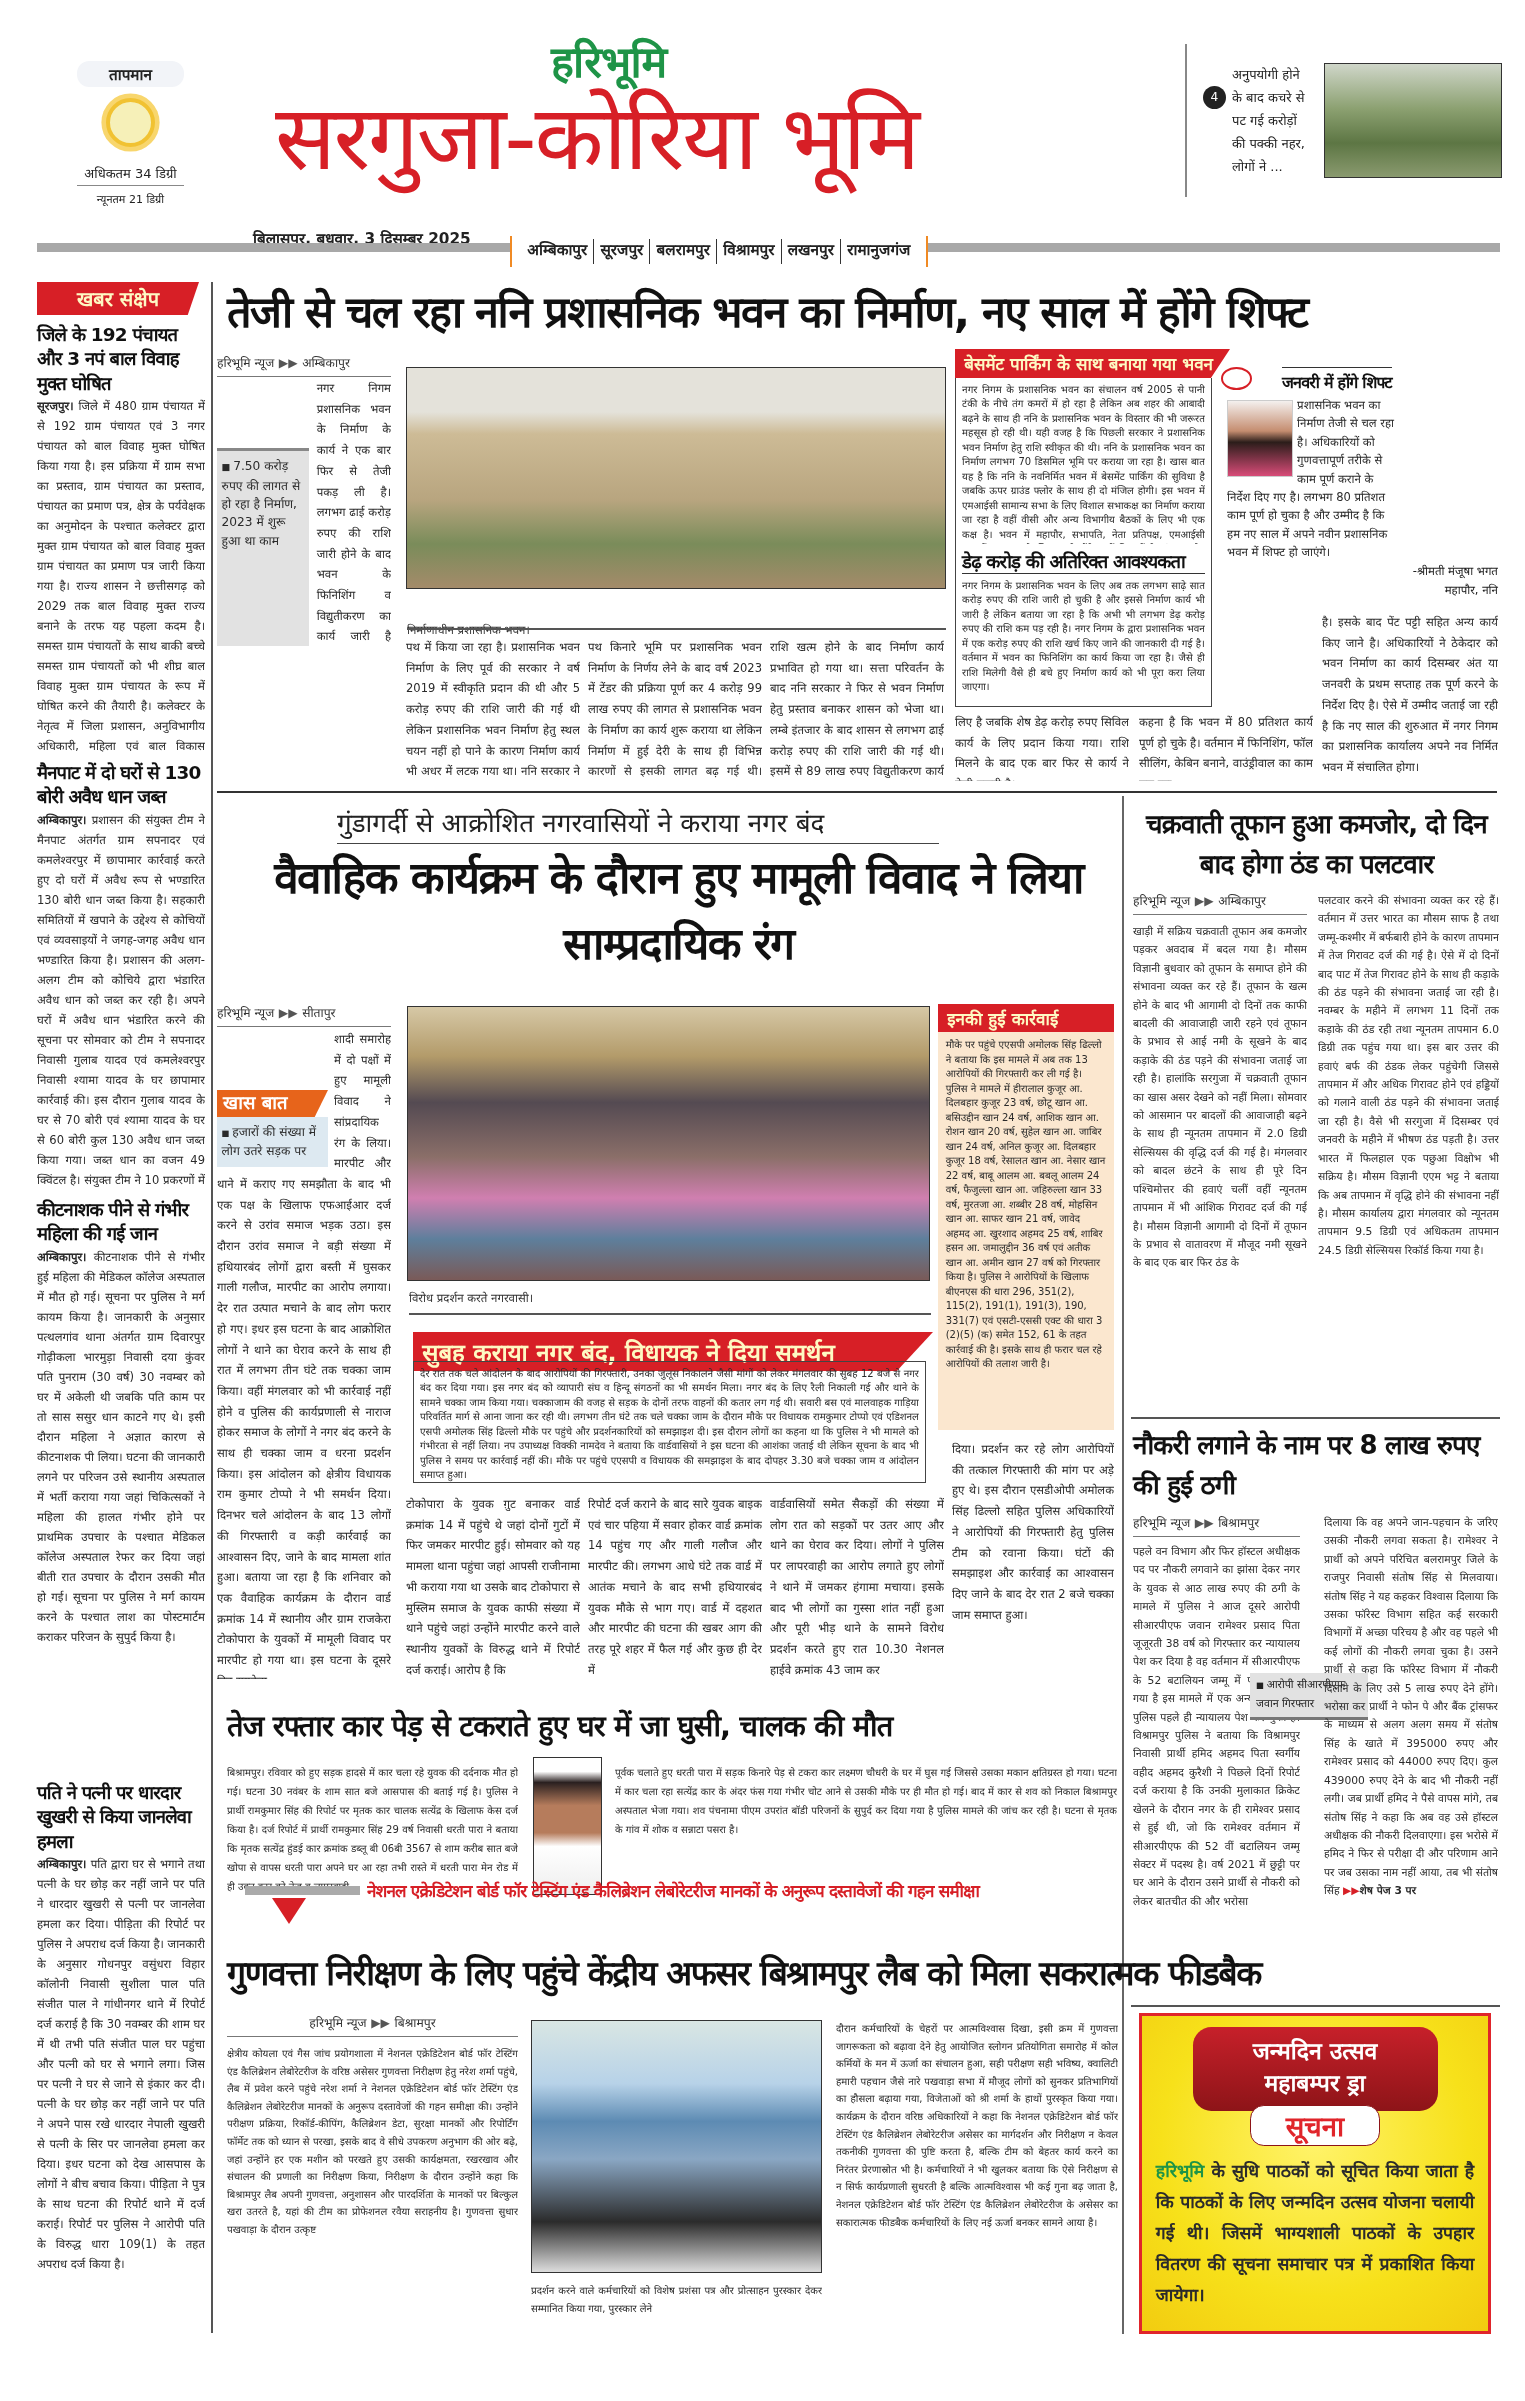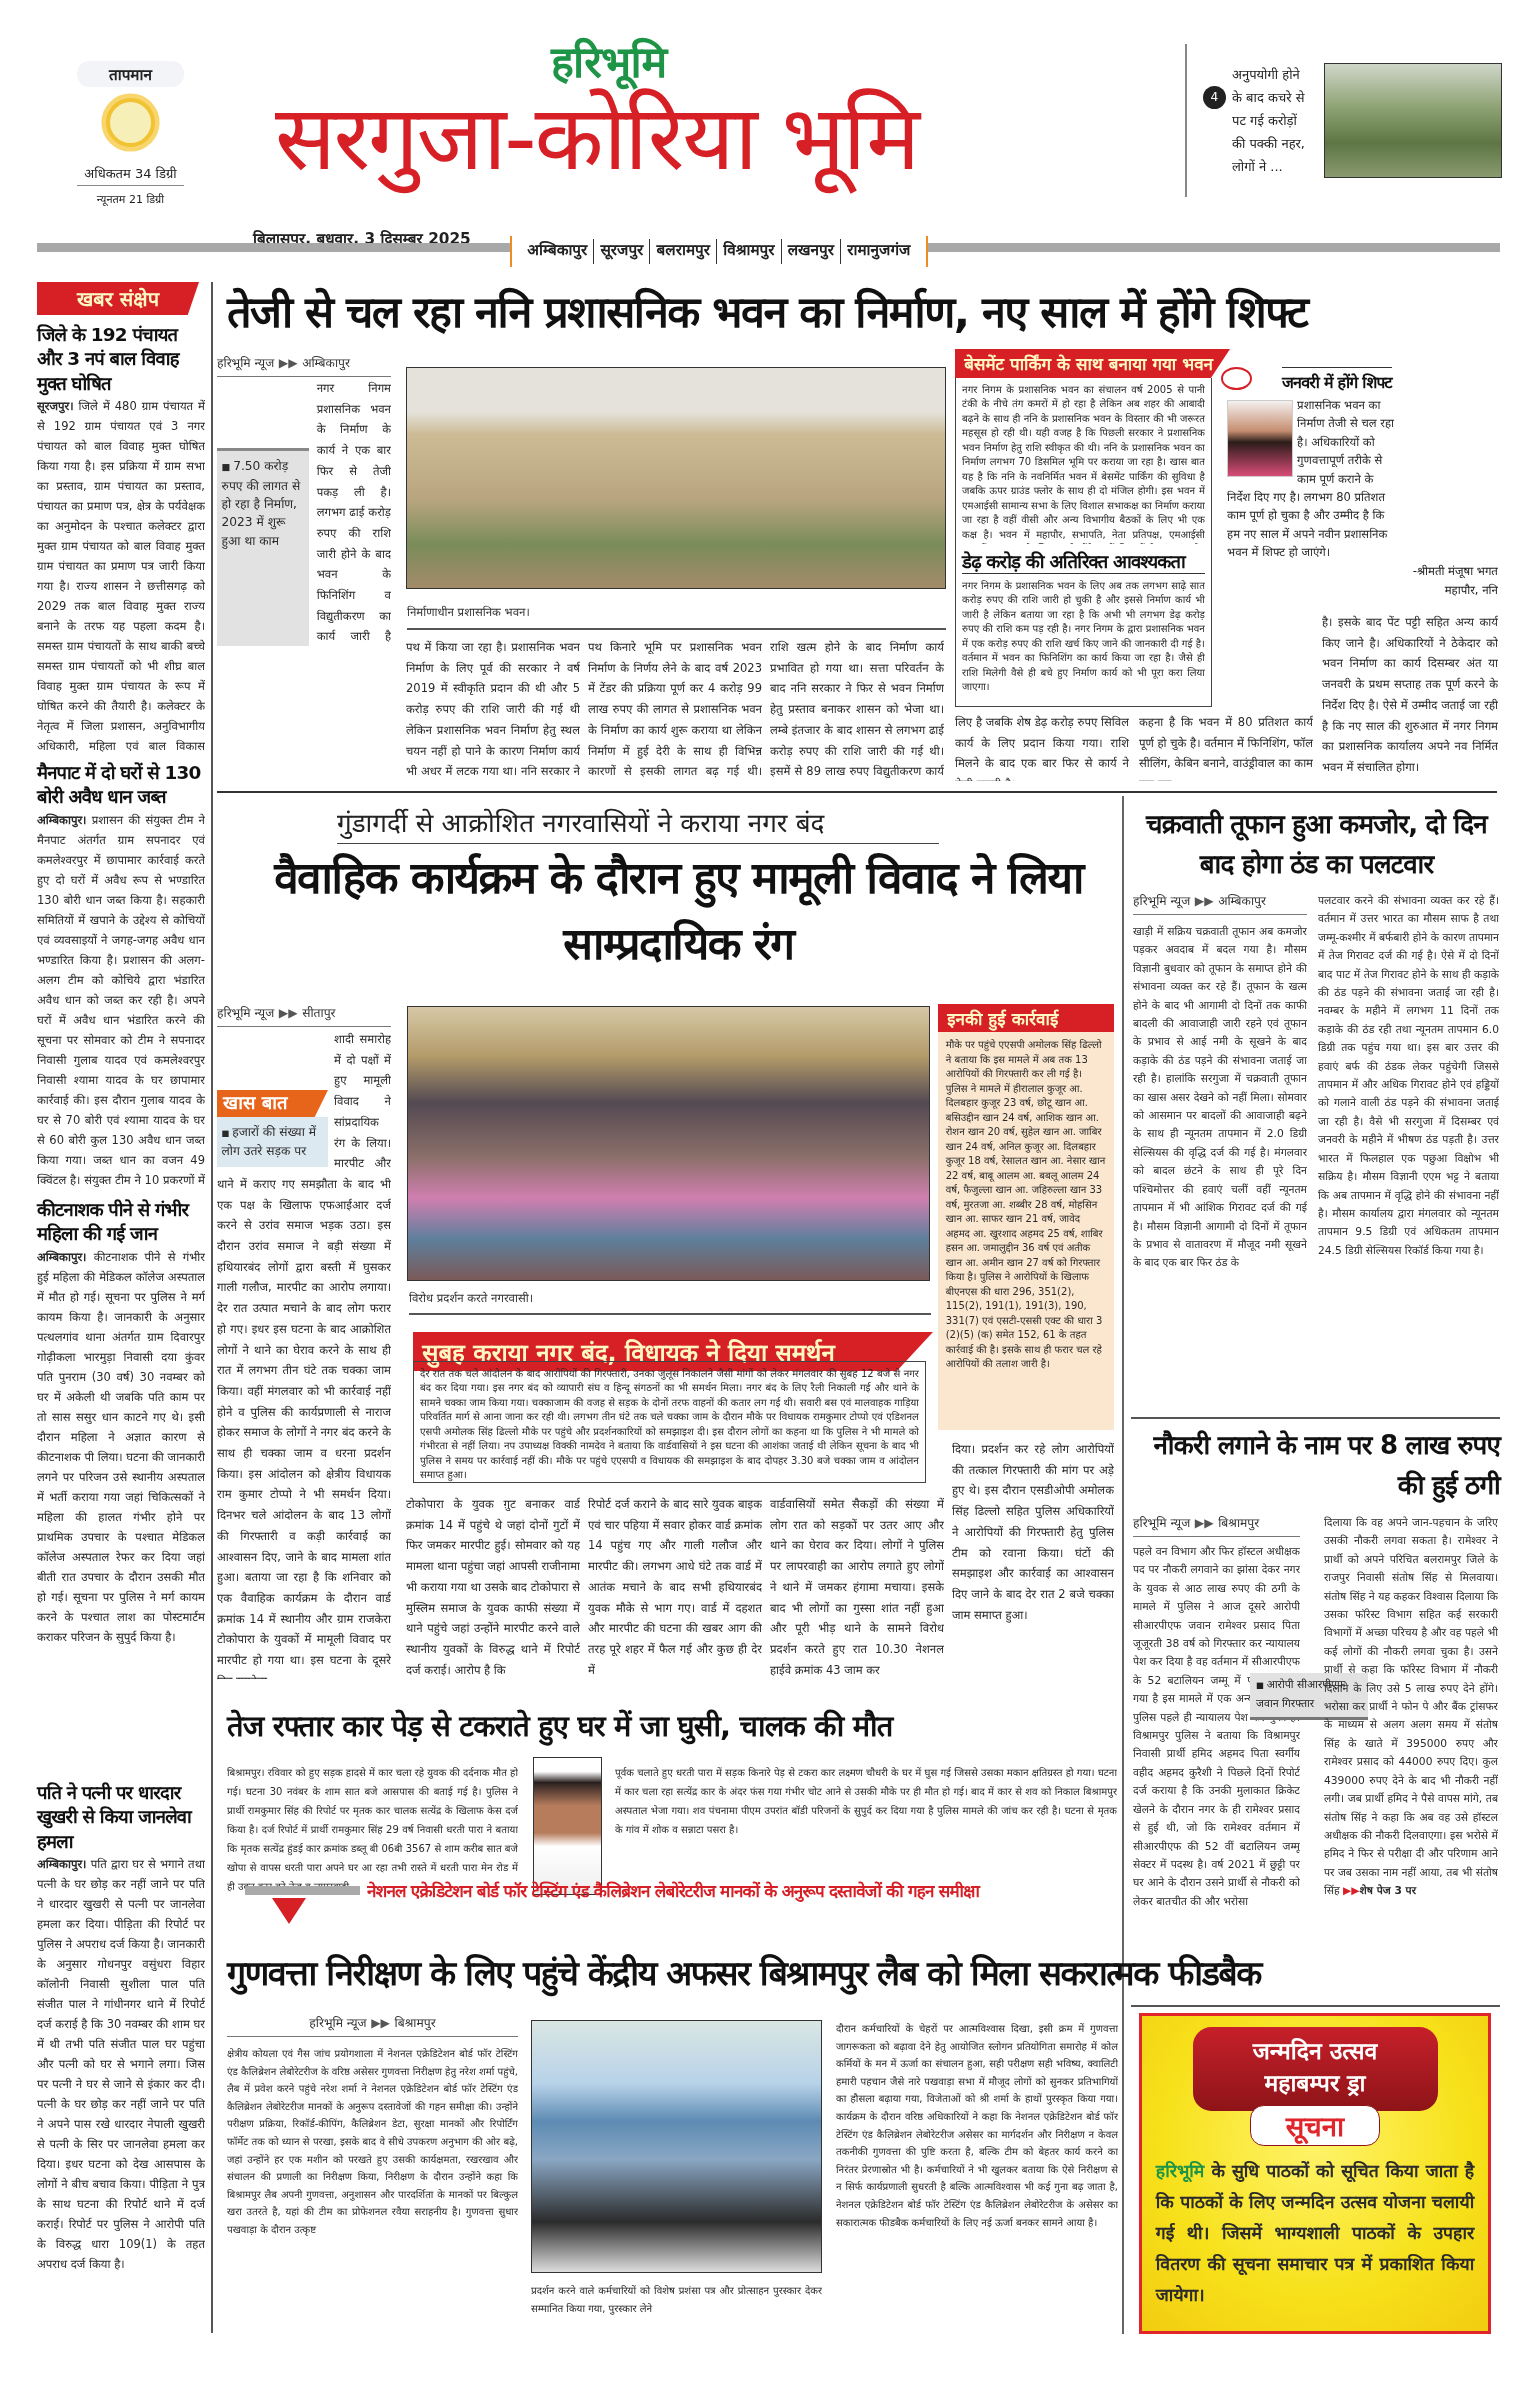--- a/index.html
+++ b/index.html
@@ -58,21 +58,21 @@
 <div class="abs vline" style="left:211px;top:282px;height:2051px;width:1.5px;background:#555"></div>
 
 <div class="abs hd" style="left:227px;top:282px;width:1270px;font-size:43px;line-height:61px;white-space:nowrap;letter-spacing:-1.5px">तेजी से चल रहा ननि प्रशासनिक भवन का निर्माण, नए साल में होंगे शिफ्ट</div>
 
 <div class="abs byline" style="left:217px;top:354px;width:174px"><span>हरिभूमि न्यूज</span><span class="arr">▶▶</span><span>अम्बिकापुर</span></div>
 <div class="abs txt" style="left:217px;top:378px;width:174px;height:268px">
   <div style="float:left;width:92px;height:207px;margin:70px 7.7px 3.1px 0;background:#e2e2e2;border-top:3.8px solid #888;border-bottom:3.8px solid #888;padding:6.1px 4.6px;font-size:12.2px;line-height:18.4px;text-align:left"><span style="font-size:9.2px">■ </span><span>7.50 करोड़ रुपए की लागत से हो रहा है निर्माण, 2023 में शुरू हुआ था काम</span></div>
   <span>नगर निगम प्रशासनिक भवन के निर्माण के कार्य ने एक बार फिर से तेजी पकड़ ली है। लगभग ढाई करोड़ रुपए की राशि जारी होने के बाद भवन के फिनिशिंग व विद्युतीकरण का कार्य जारी है जबकि पूर्व में इस भवन में 5 करोड़ रुपए खर्च हो चुके है। संभावना जताई जा रही है कि नए साल की शुरुआत में ही नगर निगम अपने नवनिर्मित प्रशासनिक भवन में शिफ्ट हो जाएगा। भवन के निर्माण को समय पर पूर्ण करने के लिए, महापौर ने अधिकारियों को आवश्यक दिशा निर्देश दिया है। बता दें कि नगर निगम के नवीन प्रशासनिक भवन का निर्माण गौरव</span>
 </div>
 <div class="abs photo" style="left:406px;top:367px;width:540px;height:222px;background:linear-gradient(180deg,#e4e2da 0,#e4e2da 20%,#cdbb96 30%,#b8a57f 60%,#7a8c5a 80%,#a48b6a)"></div>
-<div class="abs caption" style="left:407px;top:604px">निर्माणाधीन प्रशासनिक भवन।</div>
+<div class="abs caption" style="left:407px;top:622px">निर्माणाधीन प्रशासनिक भवन।</div>
 <div class="abs hline" style="left:407px;top:628px;width:539px"></div>
 
 <div class="abs txt" style="left:406px;top:637px;width:174px;height:145px">पथ में किया जा रहा है। प्रशासनिक भवन निर्माण के लिए पूर्व की सरकार ने वर्ष 2019 में स्वीकृति प्रदान की थी और 5 करोड़ रुपए की राशि जारी की गई थी लेकिन प्रशासनिक भवन निर्माण हेतु स्थल चयन नहीं हो पाने के कारण निर्माण कार्य भी अधर में लटक गया था। ननि सरकार ने गौरव</div>
 <div class="abs txt" style="left:588px;top:637px;width:174px;height:145px">पथ किनारे भूमि पर प्रशासनिक भवन निर्माण के निर्णय लेने के बाद वर्ष 2023 में टेंडर की प्रक्रिया पूर्ण कर 4 करोड़ 99 लाख रुपए की लागत से प्रशासनिक भवन के निर्माण का कार्य शुरू कराया था लेकिन निर्माण में हुई देरी के साथ ही विभिन्न कारणों से इसकी लागत बढ़ गई थी। निर्माण कार्य</div>
 <div class="abs txt" style="left:770px;top:637px;width:174px;height:145px">राशि खत्म होने के बाद निर्माण कार्य प्रभावित हो गया था। सत्ता परिवर्तन के बाद ननि सरकार ने फिर से भवन निर्माण हेतु प्रस्ताव बनाकर शासन को भेजा था। लम्बे इंतजार के बाद शासन से लगभग ढाई करोड़ रुपए की राशि जारी की गई थी। इसमें से 89 लाख रुपए विद्युतीकरण कार्य के</div>
 
 <div class="abs redbar" style="left:955px;top:349px;width:275px;font-size:17px">बेसमेंट पार्किंग के साथ बनाया गया भवन</div>
 <div class="abs" style="left:955px;top:378px;width:257px;height:329px;border:1.5px solid #444;border-top:none;padding:4.6px 6.1px">
   <div class="txt" style="font-size:10px;line-height:14.5px;height:161px">नगर निगम के प्रशासनिक भवन का संचालन वर्ष 2005 से पानी टंकी के नीचे तंग कमरों में हो रहा है लेकिन अब शहर की आबादी बढ़ने के साथ ही ननि के प्रशासनिक भवन के विस्तार की भी जरूरत महसूस हो रही थी। यही वजह है कि पिछली सरकार ने प्रशासनिक भवन निर्माण हेतु राशि स्वीकृत की थी। ननि के प्रशासनिक भवन का निर्माण लगभग 70 डिसमिल भूमि पर कराया जा रहा है। खास बात यह है कि ननि के नवनिर्मित भवन में बेसमेंट पार्किंग की सुविधा है जबकि ऊपर ग्राउंड फ्लोर के साथ ही दो मंजिल होगी। इस भवन में एमआईसी सामान्य सभा के लिए विशाल सभाकक्ष का निर्माण कराया जा रहा है वहीं वीसी और अन्य विभागीय बैठकों के लिए भी एक कक्ष है। भवन में महापौर, सभापति, नेता प्रतिपक्ष, एमआईसी सदस्यों, आयुक्त के लिए कमरे होंगे। वहीं विभागों के संचालन हेतु पार्टीशन के साथ केबिन का निर्माण किया जाएगा।</div>
   <div class="hd" style="font-size:18.4px;border-bottom:1.5px solid #333;margin:4.6px 0">डेढ़ करोड़ की अतिरिक्त आवश्यकता</div>
@@ -123,21 +123,21 @@
 
 <div class="abs vline" style="left:1122px;top:796px;height:1538px;width:1.5px;background:#666"></div>
 
 <div class="abs hd" style="left:1133px;top:804px;width:367px;font-size:26px;line-height:40px;text-align:center">चक्रवाती तूफान हुआ कमजोर, दो दिन बाद होगा ठंड का पलटवार</div>
 <div class="abs byline" style="left:1133px;top:892px;width:174px"><span>हरिभूमि न्यूज</span><span class="arr">▶▶</span><span>अम्बिकापुर</span></div>
 <div class="abs txt" style="left:1133px;top:923px;width:174px;height:490px;font-size:10.7px;line-height:18.4px">खाड़ी में सक्रिय चक्रवाती तूफान अब कमजोर पड़कर अवदाब में बदल गया है। मौसम विज्ञानी बुधवार को तूफान के समाप्त होने की संभावना व्यक्त कर रहे हैं। तूफान के खत्म होने के बाद भी आगामी दो दिनों तक काफी बादली की आवाजाही जारी रहने एवं तूफान के प्रभाव से आई नमी के सूखने के बाद कड़ाके की ठंड पड़ने की संभावना जताई जा रही है। हालांकि सरगुजा में चक्रवाती तूफान का खास असर देखने को नहीं मिला। सोमवार को आसमान पर बादलों की आवाजाही बढ़ने के साथ ही न्यूनतम तापमान में 2.0 डिग्री सेल्सियस की वृद्धि दर्ज की गई है। मंगलवार को बादल छंटने के साथ ही पूरे दिन पश्चिमोत्तर की हवाएं चलीं वहीं न्यूनतम तापमान में भी आंशिक गिरावट दर्ज की गई है। मौसम विज्ञानी आगामी दो दिनों में तूफान के प्रभाव से वातावरण में मौजूद नमी सूखने के बाद एक बार फिर ठंड के</div>
 <div class="abs txt" style="left:1318px;top:892px;width:181px;height:520px;font-size:10.7px;line-height:18.4px">पलटवार करने की संभावना व्यक्त कर रहे हैं। वर्तमान में उत्तर भारत का मौसम साफ है तथा जम्मू-कश्मीर में बर्फबारी होने के कारण तापमान में तेज गिरावट दर्ज की गई है। ऐसे में दो दिनों बाद पाट में तेज गिरावट होने के साथ ही कड़ाके की ठंड पड़ने की संभावना जताई जा रही है। नवम्बर के महीने में लगभग 11 दिनों तक कड़ाके की ठंड रही तथा न्यूनतम तापमान 6.0 डिग्री तक पहुंच गया था। इस बार उत्तर की हवाएं बर्फ की ठंडक लेकर पहुंचेगी जिससे तापमान में और अधिक गिरावट होने एवं हड्डियों को गलाने वाली ठंड पड़ने की संभावना जताई जा रही है। वैसे भी सरगुजा में दिसम्बर एवं जनवरी के महीने में भीषण ठंड पड़ती है। उत्तर भारत में फिलहाल एक पछुआ विक्षोभ भी सक्रिय है। मौसम विज्ञानी एएम भट्ट ने बताया कि अब तापमान में वृद्धि होने की संभावना नहीं है। मौसम कार्यालय द्वारा मंगलवार को न्यूनतम तापमान 9.5 डिग्री एवं अधिकतम तापमान 24.5 डिग्री सेल्सियस रिकॉर्ड किया गया है।</div>
 
 <div class="abs hline" style="left:1131px;top:1417px;width:369px"></div>
 
-<div class="abs hd" style="left:1133px;top:1425px;width:367px;font-size:26px;line-height:40px;text-align:right">नौकरी लगाने के नाम पर 8 लाख रुपए की हुई ठगी</div>
+<div class="abs hd" style="left:1133px;top:1425px;width:367px;font-size:26px;line-height:40px;text-align:left">नौकरी लगाने के नाम पर 8 लाख रुपए की हुई ठगी</div>
 <div class="abs byline" style="left:1133px;top:1514px;width:167px"><span>हरिभूमि न्यूज</span><span class="arr">▶▶</span><span>बिश्रामपुर</span></div>
 <div class="abs txt" style="left:1133px;top:1543px;width:167px;height:452px;font-size:10.7px;line-height:18.4px">
   <span>पहले वन विभाग और फिर हॉस्टल अधीक्षक पद पर नौकरी लगवाने का झांसा देकर नगर के युवक से आठ लाख रुपए की ठगी के मामले में पुलिस ने आज दूसरे आरोपी सीआरपीएफ जवान रामेश्वर प्रसाद पिता जूजूरती 38 वर्ष को गिरफ्तार कर न्यायालय पेश कर दिया है वह वर्तमान में सीआरपीएफ के 52 बटालियन जम्मू में पदस्थ बताया गया है इस मामले में एक अन्य आरोपी को पुलिस पहले ही न्यायालय पेश कर चुकी है। विश्रामपुर पुलिस ने बताया कि विश्रामपुर निवासी प्रार्थी हमिद अहमद पिता स्वर्गीय वहीद अहमद कुरैशी ने पिछले दिनों रिपोर्ट दर्ज कराया है कि उनकी मुलाकात क्रिकेट खेलने के दौरान नगर के ही रामेश्वर प्रसाद से हुई थी, जो कि रामेश्वर वर्तमान में सीआरपीएफ की 52 वीं बटालियन जम्मू सेक्टर में पदस्थ है। वर्ष 2021 में छुट्टी पर घर आने के दौरान उसने प्रार्थी से नौकरी को लेकर बातचीत की और भरोसा</span>
 </div>
 <div class="abs" style="left:1250px;top:1673px;width:118px;height:47px;background:#e2e2e2;border-bottom:3.8px solid #777;padding:3.1px 6.1px;font-size:10.7px;line-height:18.4px"><span style="font-size:8.4px">■ </span><span>आरोपी सीआरपीएफ जवान गिरफ्तार</span></div>
 <div class="abs txt" style="left:1324px;top:1514px;width:174px;height:482px;font-size:10.7px;line-height:18.4px"><span>दिलाया कि वह अपने जान-पहचान के जरिए उसकी नौकरी लगवा सकता है। रामेश्वर ने प्रार्थी को अपने परिचित बलरामपुर जिले के राजपुर निवासी संतोष सिंह से मिलवाया। संतोष सिंह ने यह कहकर विश्वास दिलाया कि उसका फॉरेस्ट विभाग सहित कई सरकारी विभागों में अच्छा परिचय है और वह पहले भी कई लोगों की नौकरी लगवा चुका है। उसने प्रार्थी से कहा कि फॉरेस्ट विभाग में नौकरी दिलाने के लिए उसे 5 लाख रुपए देने होंगे। भरोसा कर प्रार्थी ने फोन पे और बैंक ट्रांसफर के माध्यम से अलग अलग समय में संतोष सिंह के खाते में 395000 रुपए और रामेश्वर प्रसाद को 44000 रुपए दिए। कुल 439000 रुपए देने के बाद भी नौकरी नहीं लगी। जब प्रार्थी हमिद ने पैसे वापस मांगे, तब संतोष सिंह ने कहा कि अब वह उसे हॉस्टल अधीक्षक की नौकरी दिलवाएगा। इस भरोसे में हमिद ने फिर से परीक्षा दी और परिणाम आने पर जब उसका नाम नहीं आया, तब भी संतोष सिंह</span> <b><span style="color:#d71f26">▶▶</span><span>शेष पेज 3 पर</span></b></div>
 
 <div class="abs hline" style="left:1131px;top:2005px;width:369px"></div>
 
 <div class="abs" style="left:1139px;top:2013px;width:352px;height:321px;background:radial-gradient(circle at 50% 40%,#fff36a,#f7e11a 60%,#f2cc10);border:3.1px solid #e0252b">

